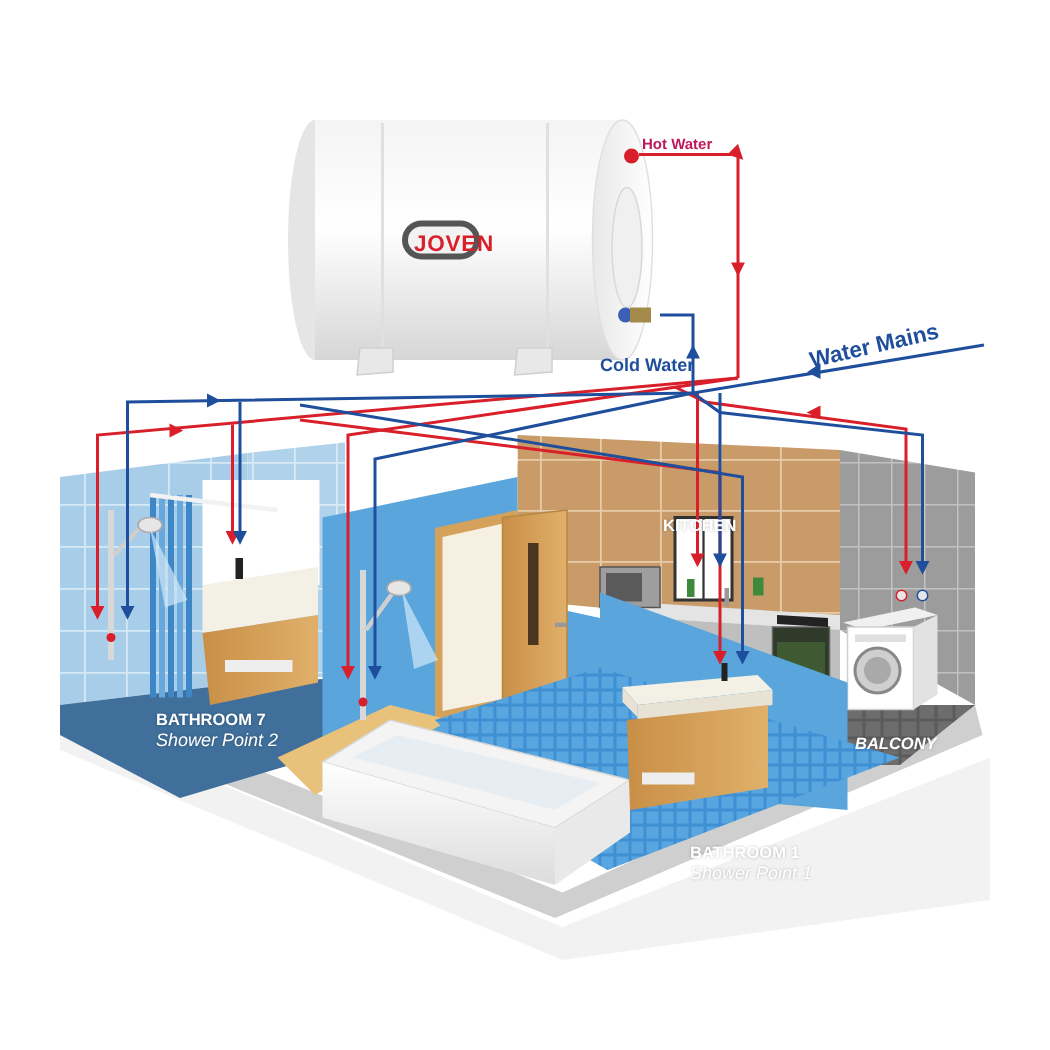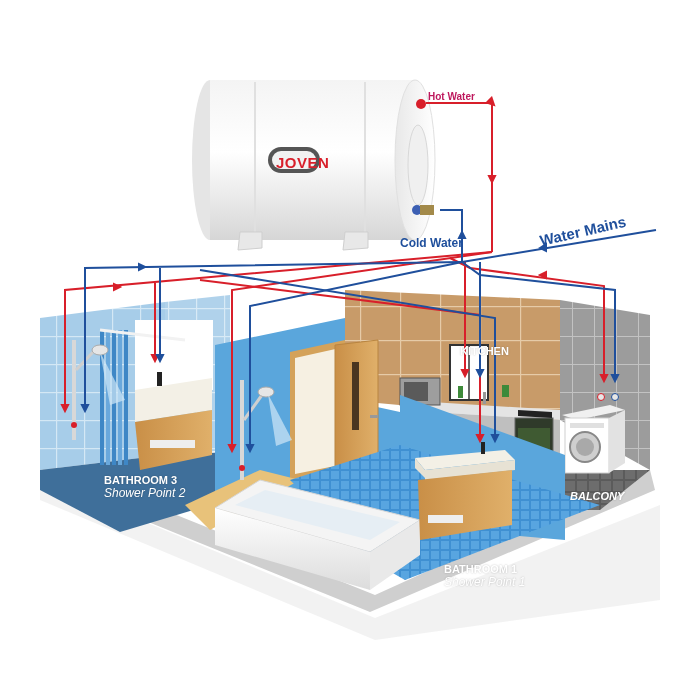--- a/index.html
+++ b/index.html
@@ -248,29 +248,29 @@
   </svg>
 
   
   <span class="brand" style="left:276px; top:154px;">JOVEN</span>
 
   <span class="lbl hot-lbl" style="left:428px; top:91px;">Hot Water</span>
   <span class="lbl cold-lbl" style="left:400px; top:236px;">Cold Water</span>
   <span class="lbl mains-lbl" style="left:542px; top:232px;">Water Mains</span>
 
   <div class="lbl room-lbl" style="left:104px; top:474px;">
-    <span>BATHROOM 3</span>
+    <span>BATHROOM 7</span>
     <span class="room-sub">Shower Point 2</span>
   </div>
 
-  <div class="lbl room-lbl" style="left:404px; top:563px;padding-left:40px;">
+  <div class="lbl room-lbl" style="left:420px; top:563px;padding-left:40px;">
     <span>BATHROOM 1</span>
     <span class="room-sub">Shower Point 1</span>
   </div>
 
-  <div class="lbl room-lbl" style="left:420px; top:345px;padding-left:40px;">
+  <div class="lbl room-lbl" style="left:442px; top:345px;">
     <span>KITCHEN</span>
   </div>
 
   <div class="lbl room-lbl" style="left:570px; top:490px;font-style:italic;">
     <span>BALCONY</span>
   </div>
 </div>
 
 </body></html>

